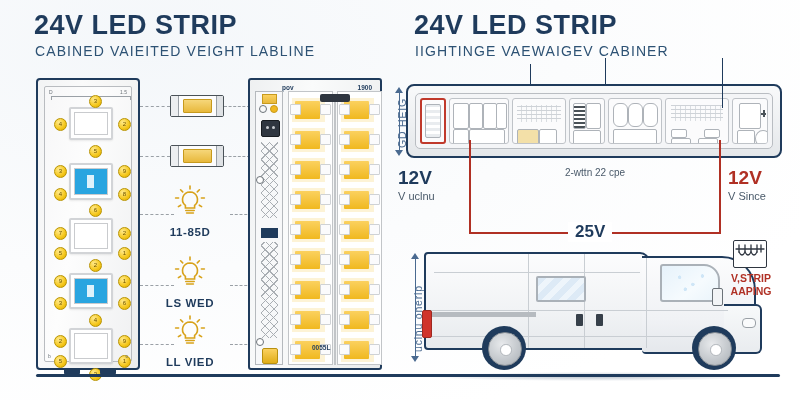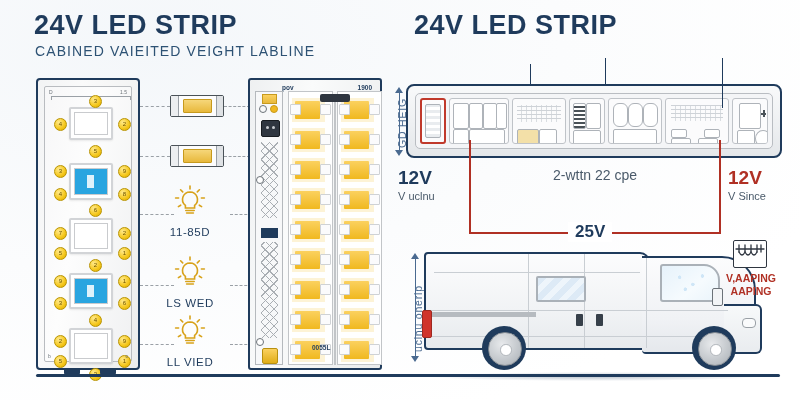--- a/index.html
+++ b/index.html
@@ -76,21 +76,21 @@
   }
   .drv .cap{width:7px;height:100%;border-right:1px solid #9aa0a6;background:#eceef0;}
   .drv .body{flex:1;height:58%;margin:0 4px;
     background:linear-gradient(180deg,#f6d77a 0%,#e8b93c 100%);
     border:1px solid #c79a1d;border-radius:1px;}
   .drv .tail{width:6px;height:100%;border-left:1px solid #9aa0a6;background:#dfe2e5;}
 
   
   .bulbwrap{position:absolute;text-align:center;width:80px;}
   .bulblabel{
-    font-size:11.5px;font-weight:normal;color:#1f3b5c;letter-spacing:.6px;
+    font-size:11.5px;font-weight:bold;color:#1f3b5c;letter-spacing:.6px;
     margin-top:2px;white-space:nowrap;
   }
 
   
   .ccab{
     position:absolute;box-sizing:border-box;
     border:2.5px solid #1f3b5c;border-radius:3px;
     background:linear-gradient(100deg,#eef0f1 0%,#fafbfb 35%,#e9ebec 100%);
   }
   .ccol{
@@ -153,21 +153,21 @@
     opacity:.85;
   }
   .sq{position:absolute;border:1px solid #aeb3b9;background:#fff;border-radius:2px;}
 
   
   .vbig{font-size:19px;font-weight:bold;color:#1f3b5c;line-height:1;}
   .vbig.red{color:#b03024;}
   .vsmall{font-size:11px;color:#4a5a6a;line-height:1.2;margin-top:3px;}
   .vmid{font-size:17px;font-weight:bold;color:#1f3b5c;line-height:1.15;}
   .vmid2{font-size:13.5px;font-weight:bold;color:#1f3b5c;line-height:1.3;}
-  .vmid3{font-size:14px;color:#4a5a6a;line-height:1.3;}
+  .vmid3{font-size:10px;color:#4a5a6a;line-height:1.3;}
 
   
   .brk{position:absolute;box-sizing:border-box;border:2px solid #b03024;border-top:none;}
   .brklbl{
     position:absolute;background:#ffffff;padding:0 7px;
     font-size:17px;font-weight:bold;color:#1f3b5c;
   }
 
   
   .vanbody{
@@ -224,20 +224,21 @@
 </style>
 </head>
 <body>
 
 <div id="stage">
 
   <div class="abs title" style="left:34px;top:12px;">24V LED STRIP</div>
   <div class="abs subtitle" style="left:35px;top:44px;">CABINED VAIEITED VEIGHT LABLINE</div>
 
   <div class="abs title" style="left:414px;top:12px;">24V LED STRIP</div>
+  <div class="abs subtitle" style="left:415px;top:44px;">IIGHTINGE VAEWAIGEV CABINER</div>
 
   <div class="abs cab-outer" style="left:36px;top:78px;width:104px;height:292px;">
     <div class="cab-inner">
 
       <div class="tiny" style="left:4px;top:2px;">D</div>
       <div class="tiny" style="right:4px;top:2px;">1.5</div>
       <div class="abs" style="left:6px;top:9px;width:78px;height:3px;border-top:1px solid #9aa0a6;border-left:1px solid #9aa0a6;border-right:1px solid #9aa0a6;"></div>
 
       <div class="pnl" style="left:24px;top:20px;width:44px;height:33px;">
           <i></i>
@@ -606,19 +607,19 @@
 
   <div class="warnbox" style="left:733px;top:240px;width:34px;height:28px;">
     <svg width="32" height="26" viewBox="0 0 32 26" style="position:absolute;left:0;top:0;">
       <g stroke="#2f3640" stroke-width="1.3" fill="none" stroke-linecap="round">
         <path d="M5 4 v7 M11 4 v7 M17 4 v7 M23 4 v7 M27 4 v7"></path>
         <path d="M2 8 h28"></path>
         <path d="M5 11 q3 6 6 0 q3 6 6 0 q3 6 6 0"></path>
       </g>
     </svg>
   </div>
-  <div class="warntxt" style="left:715px;top:272px;width:72px;">V,AAPING</div>
+  <div class="warntxt" style="left:715px;top:272px;width:72px;">V,STRIP</div>
   <div class="warntxt" style="left:715px;top:285px;width:72px;">AAPING</div>
 
   <div class="gshadow" style="left:430px;top:372px;width:330px;"></div>
   <div class="ground" style="left:36px;top:374px;width:744px;"></div>
 
 </div>
 
 </body></html>

